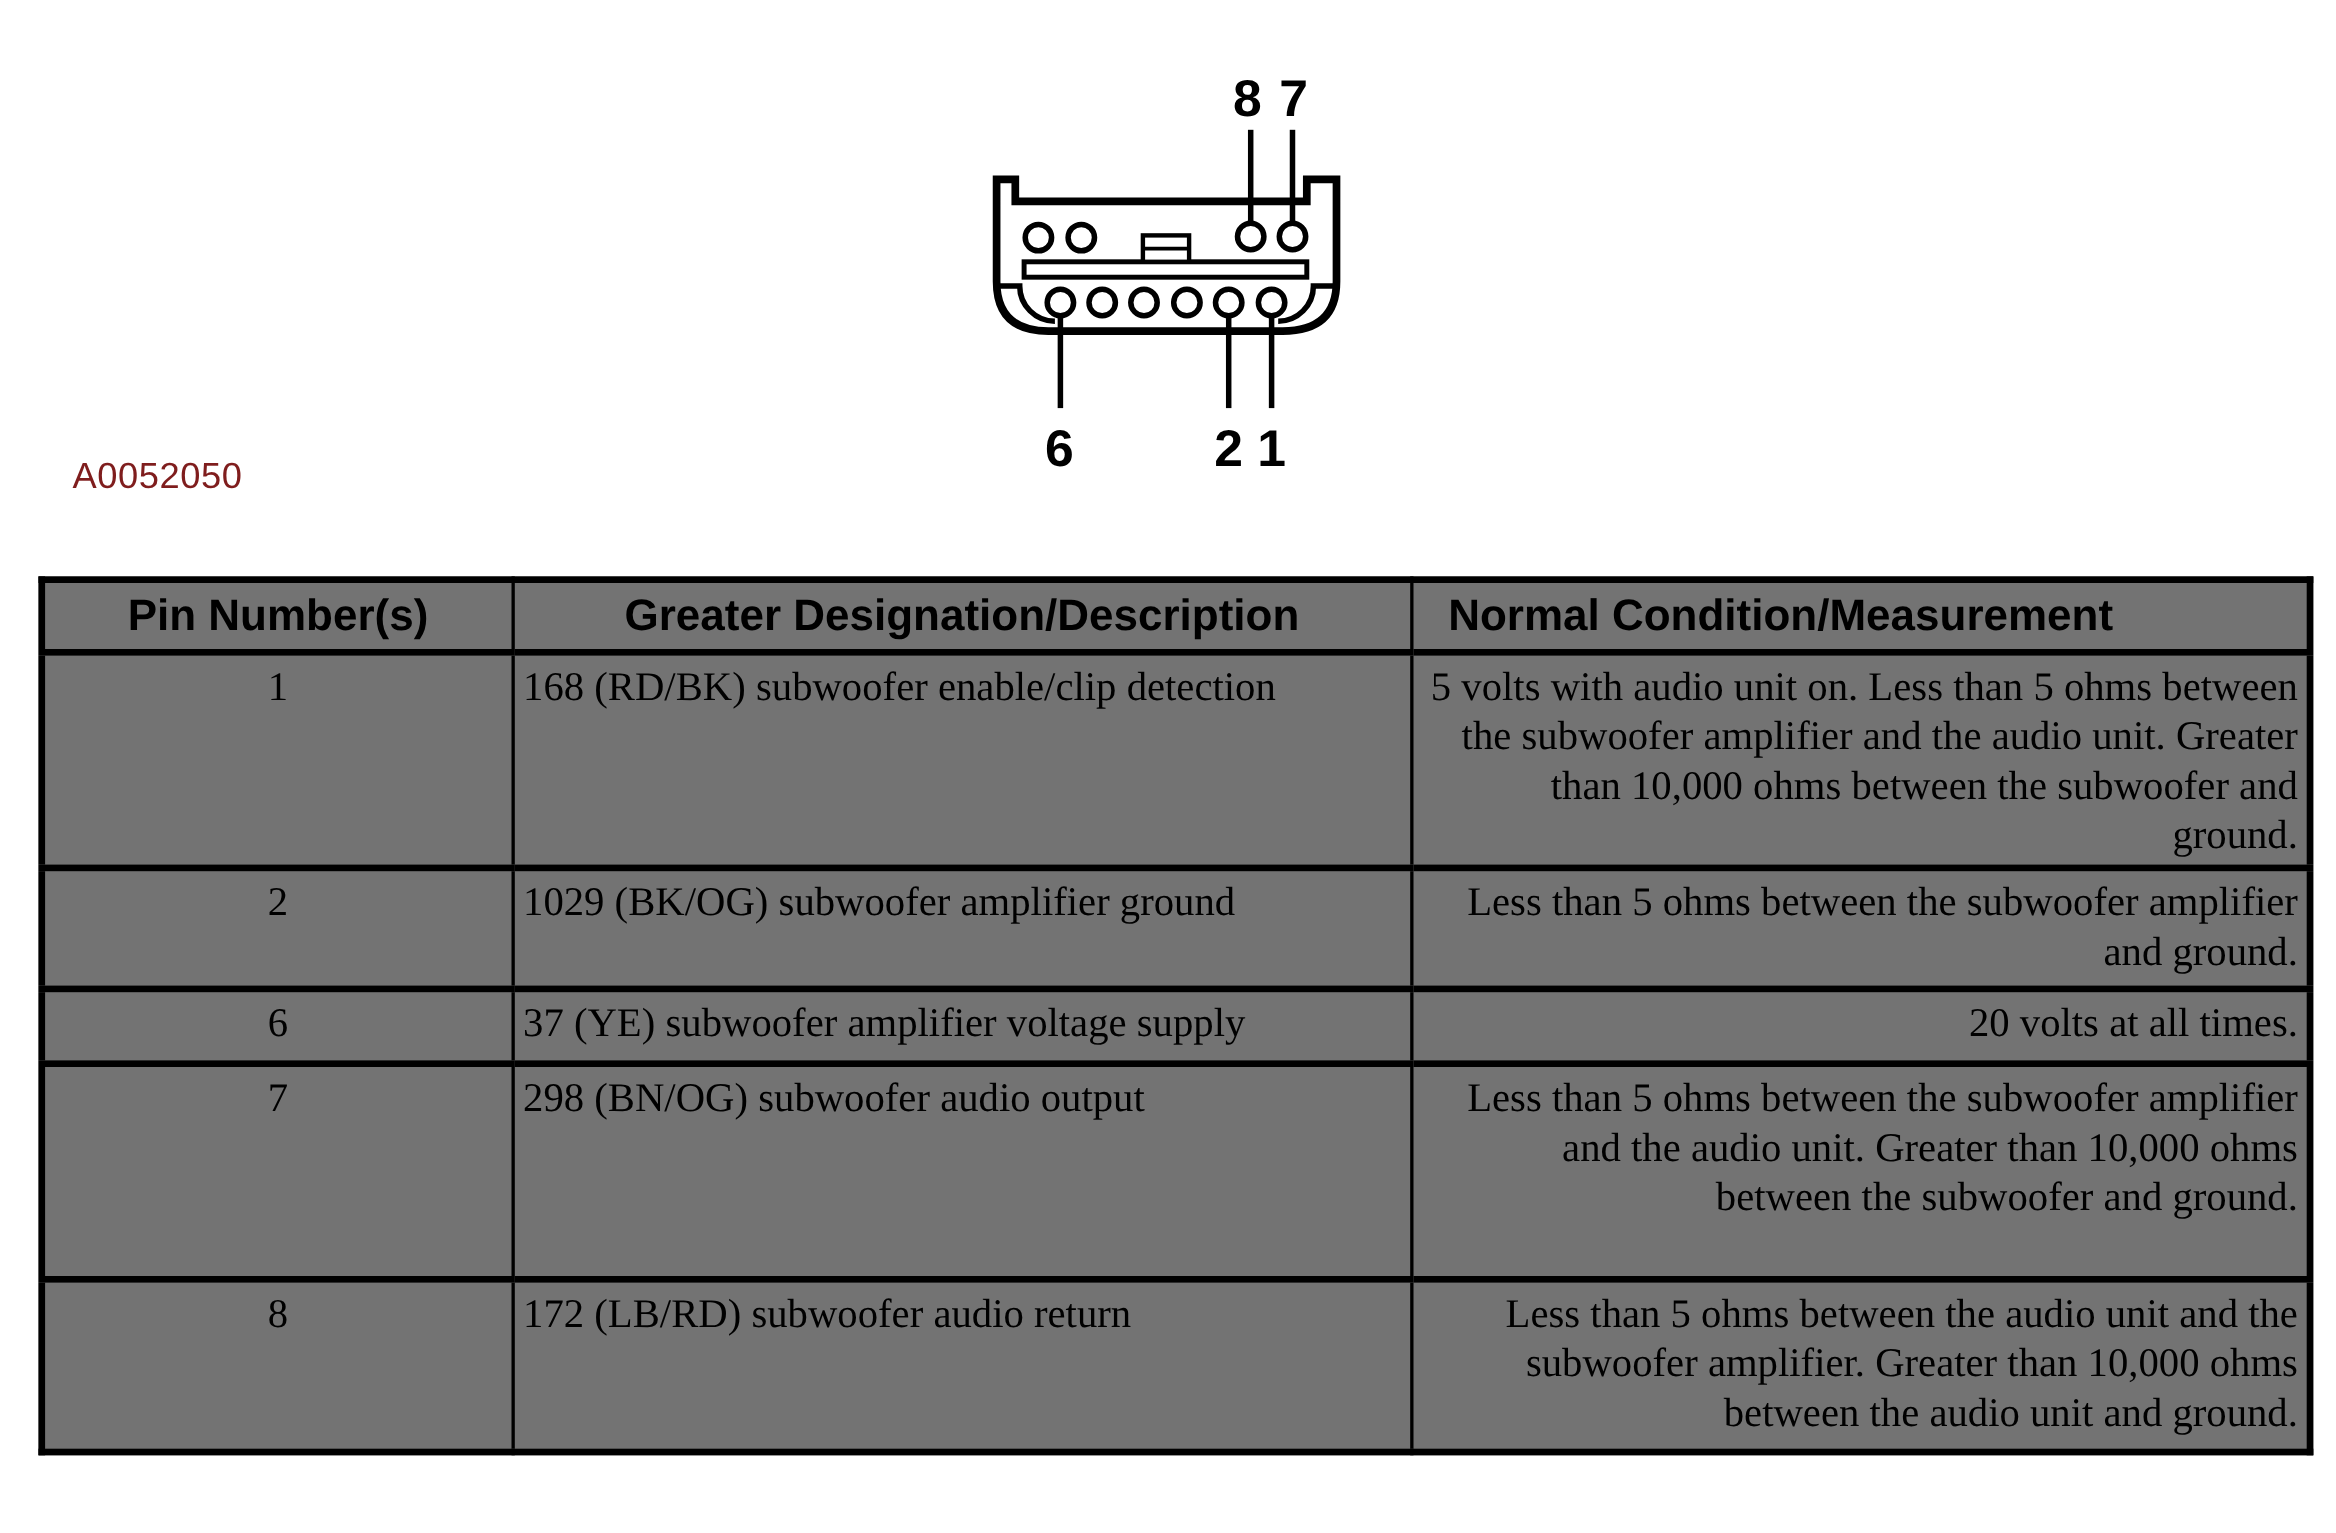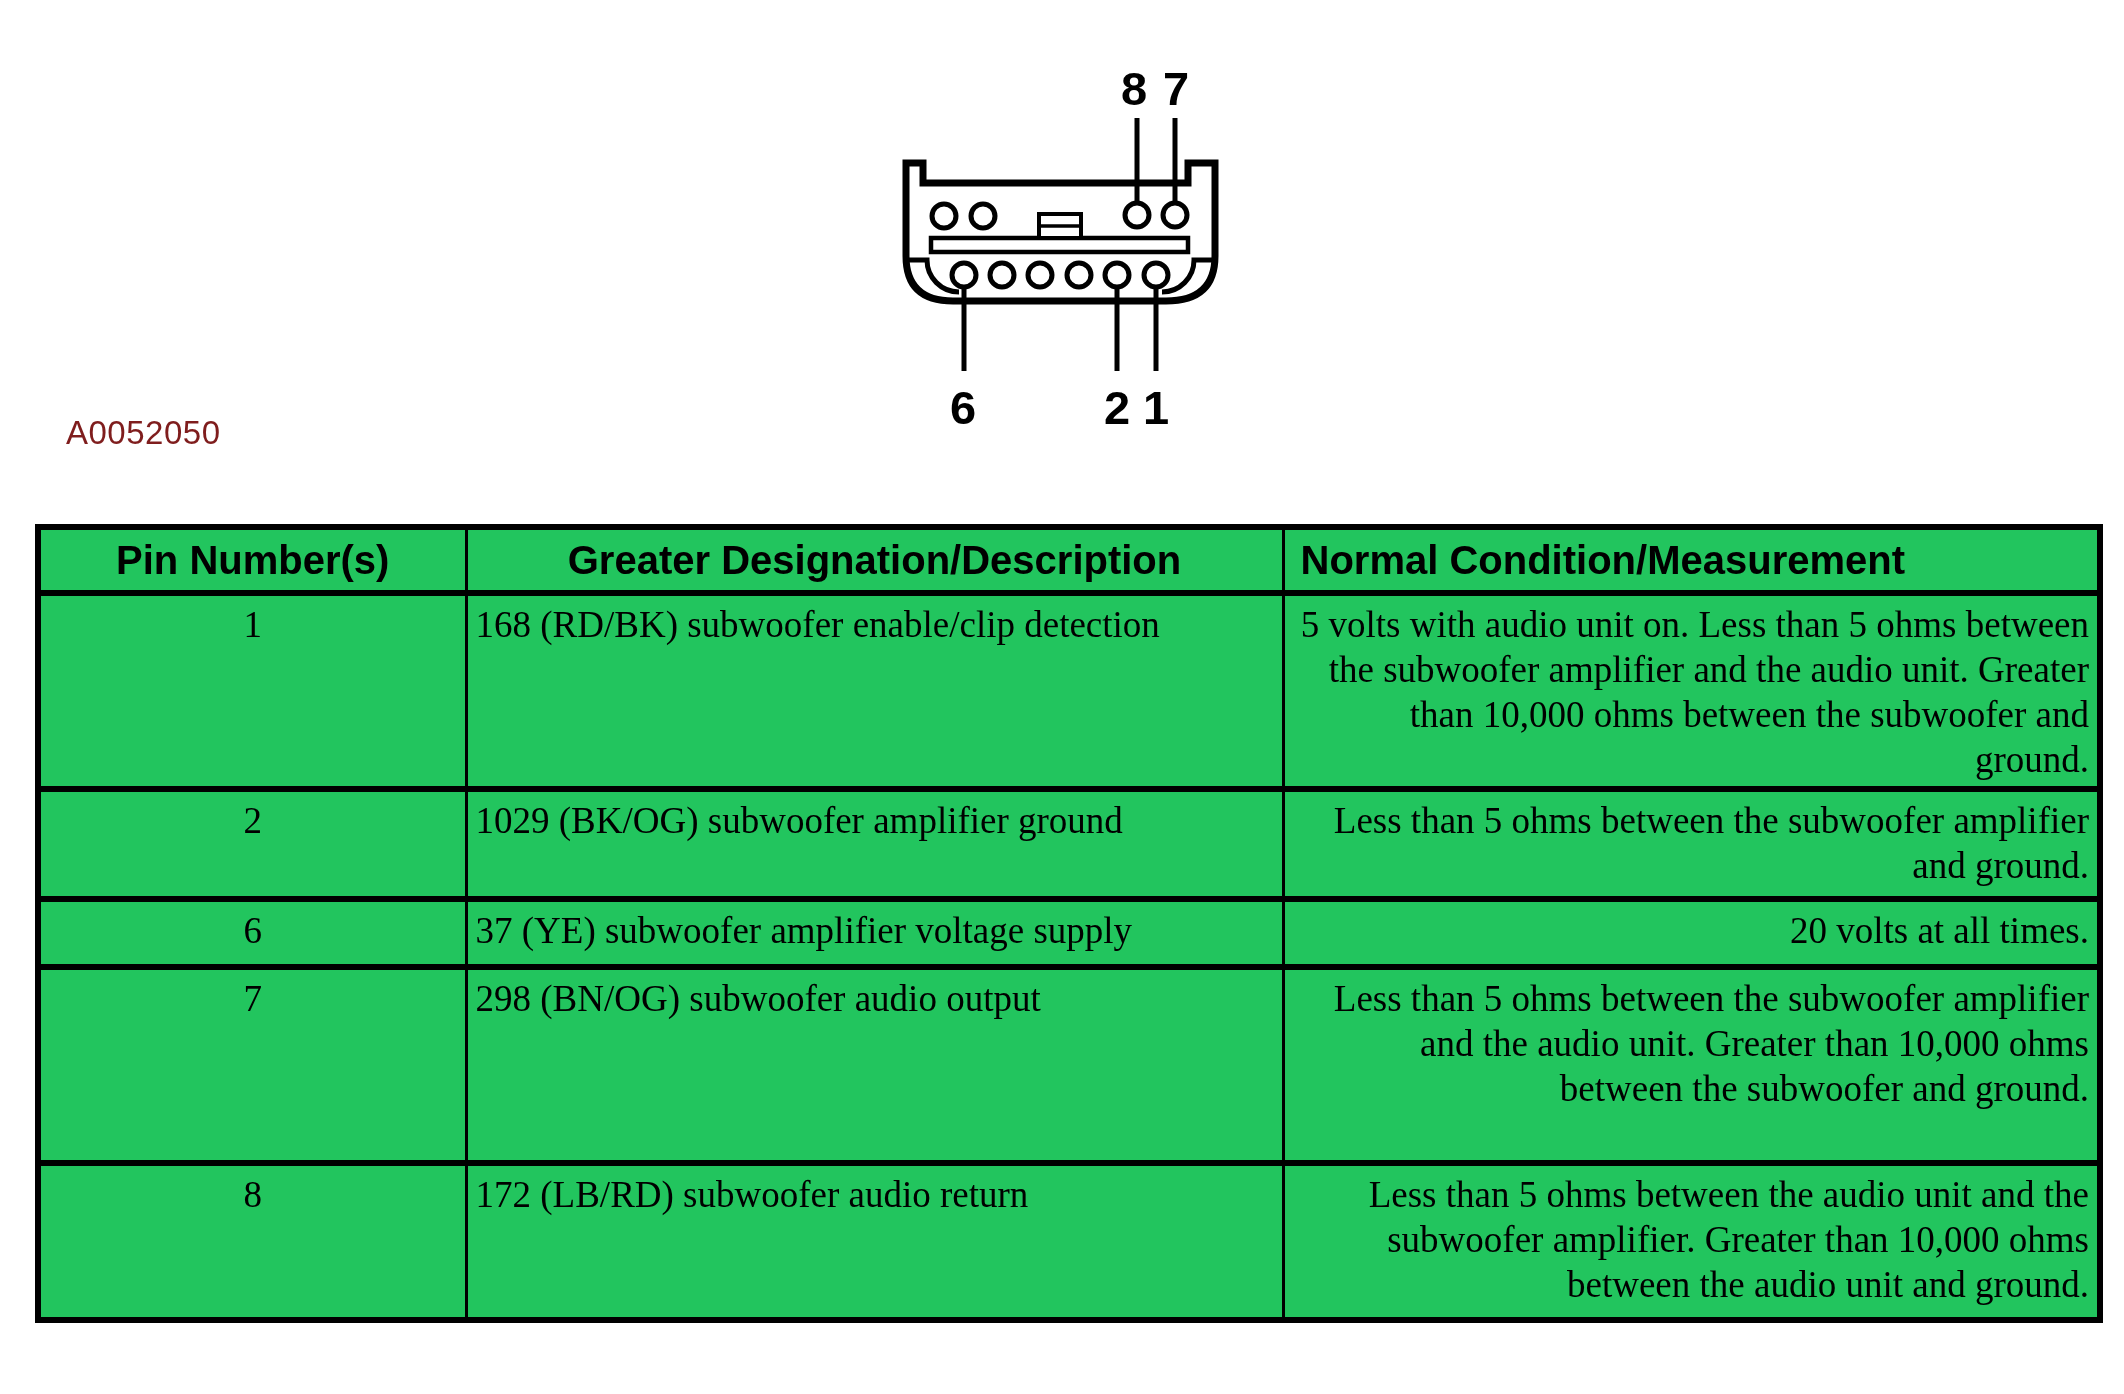--- a/index.html
+++ b/index.html
@@ -35,38 +35,38 @@
     color: #7f1d1d;
     letter-spacing: 0.5px;
   }
   table.pinout {
     position: absolute;
     left: 35px;
     top: 524px;
     width: 2062px;
     table-layout: fixed;
     border-collapse: collapse;
-    background: #22c55e;
+    background: #737373;
     color: #000;
     border: 6px solid #000;
   }
   table.pinout th {
     font-family: "Liberation Sans", sans-serif;
     font-weight: bold;
     font-size: 40px;
     height: 60px;
     vertical-align: middle;
     border: 3px solid #000;
     border-bottom-width: 6px;
     padding: 0 8px;
     text-align: center;
   }
   table.pinout th.h-cond {
     text-align: left;
-    padding-left: 16px;
+    padding-left: 32px;
   }
   table.pinout td {
     font-family: "Liberation Serif", serif;
     font-size: 37px;
     line-height: 45px;
     vertical-align: top;
     border: 3px solid #000;
     border-top-width: 6px;
     padding: 6px 8px 4px 8px;
   }

